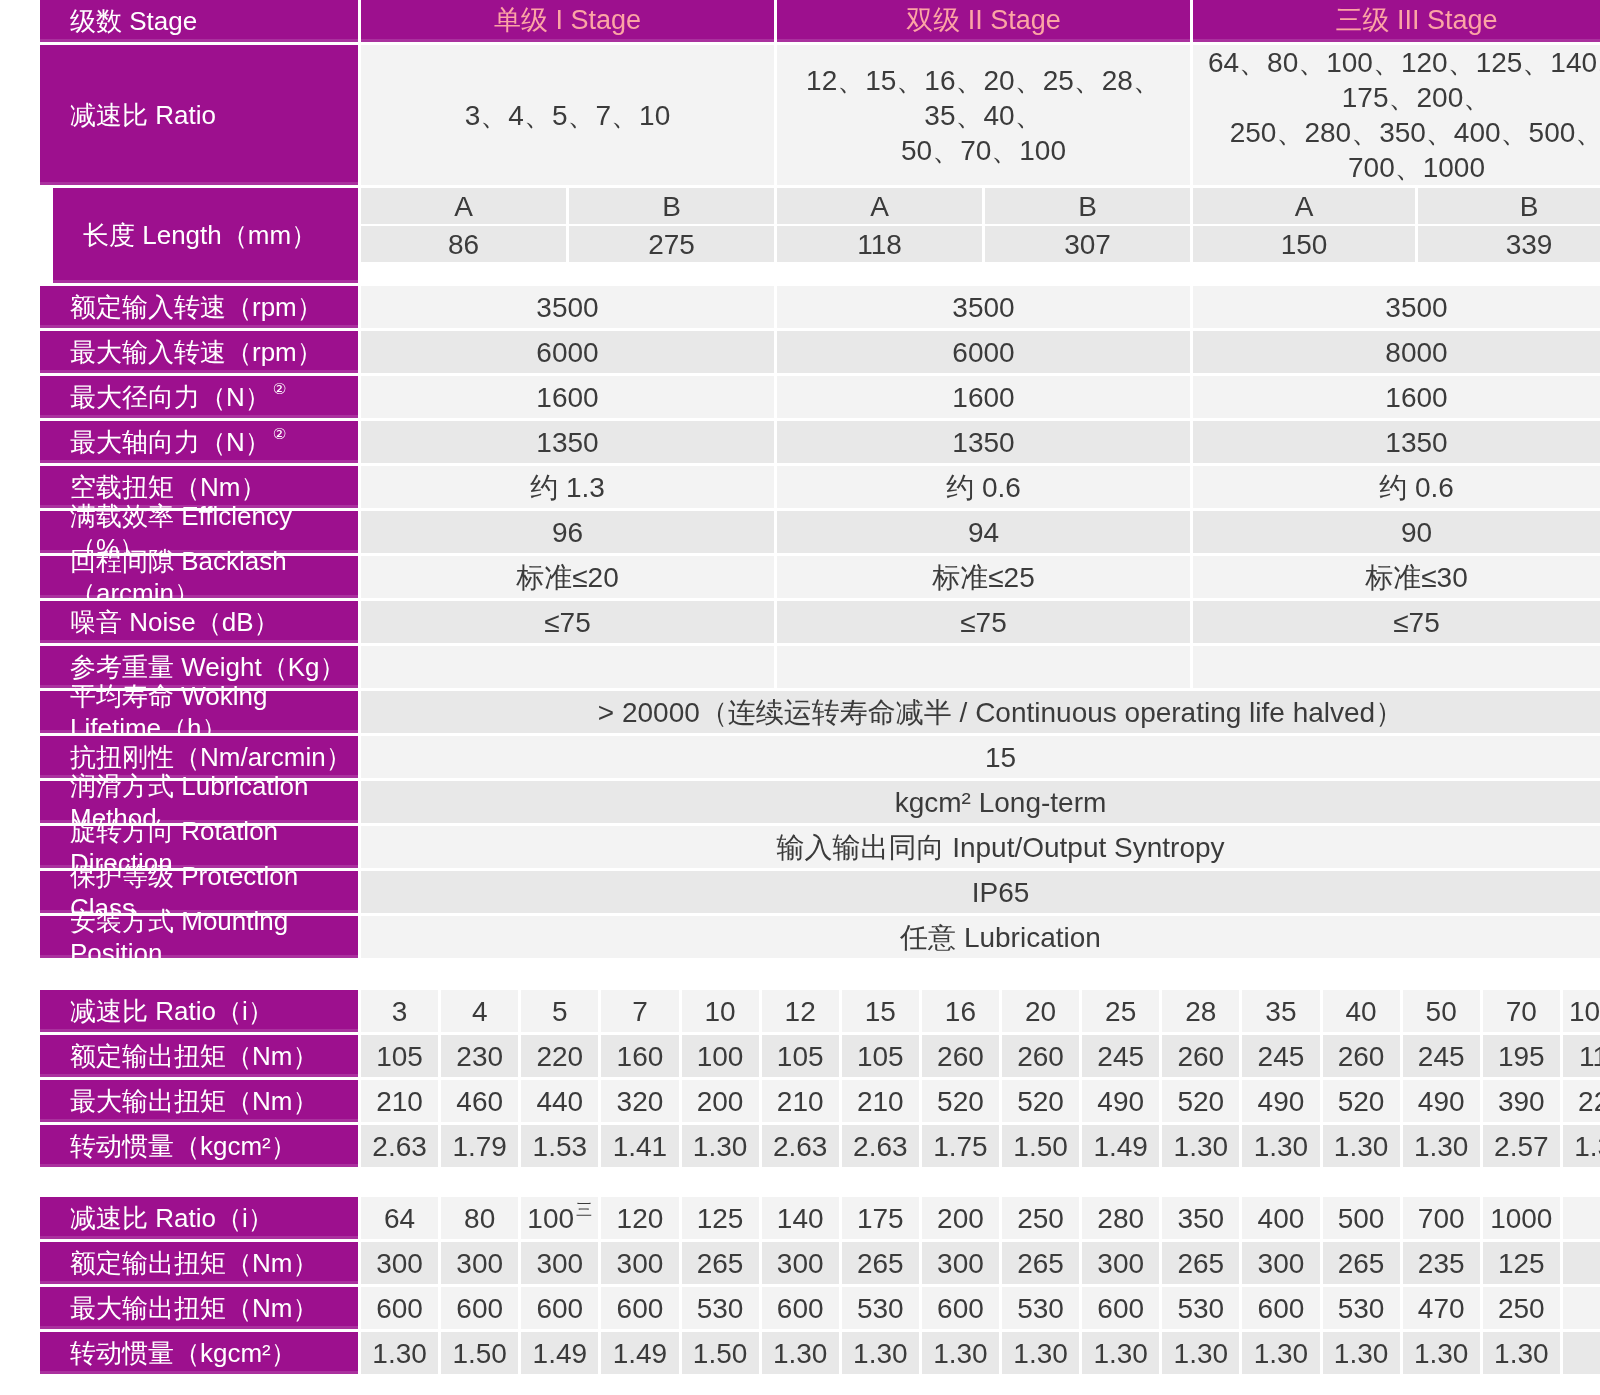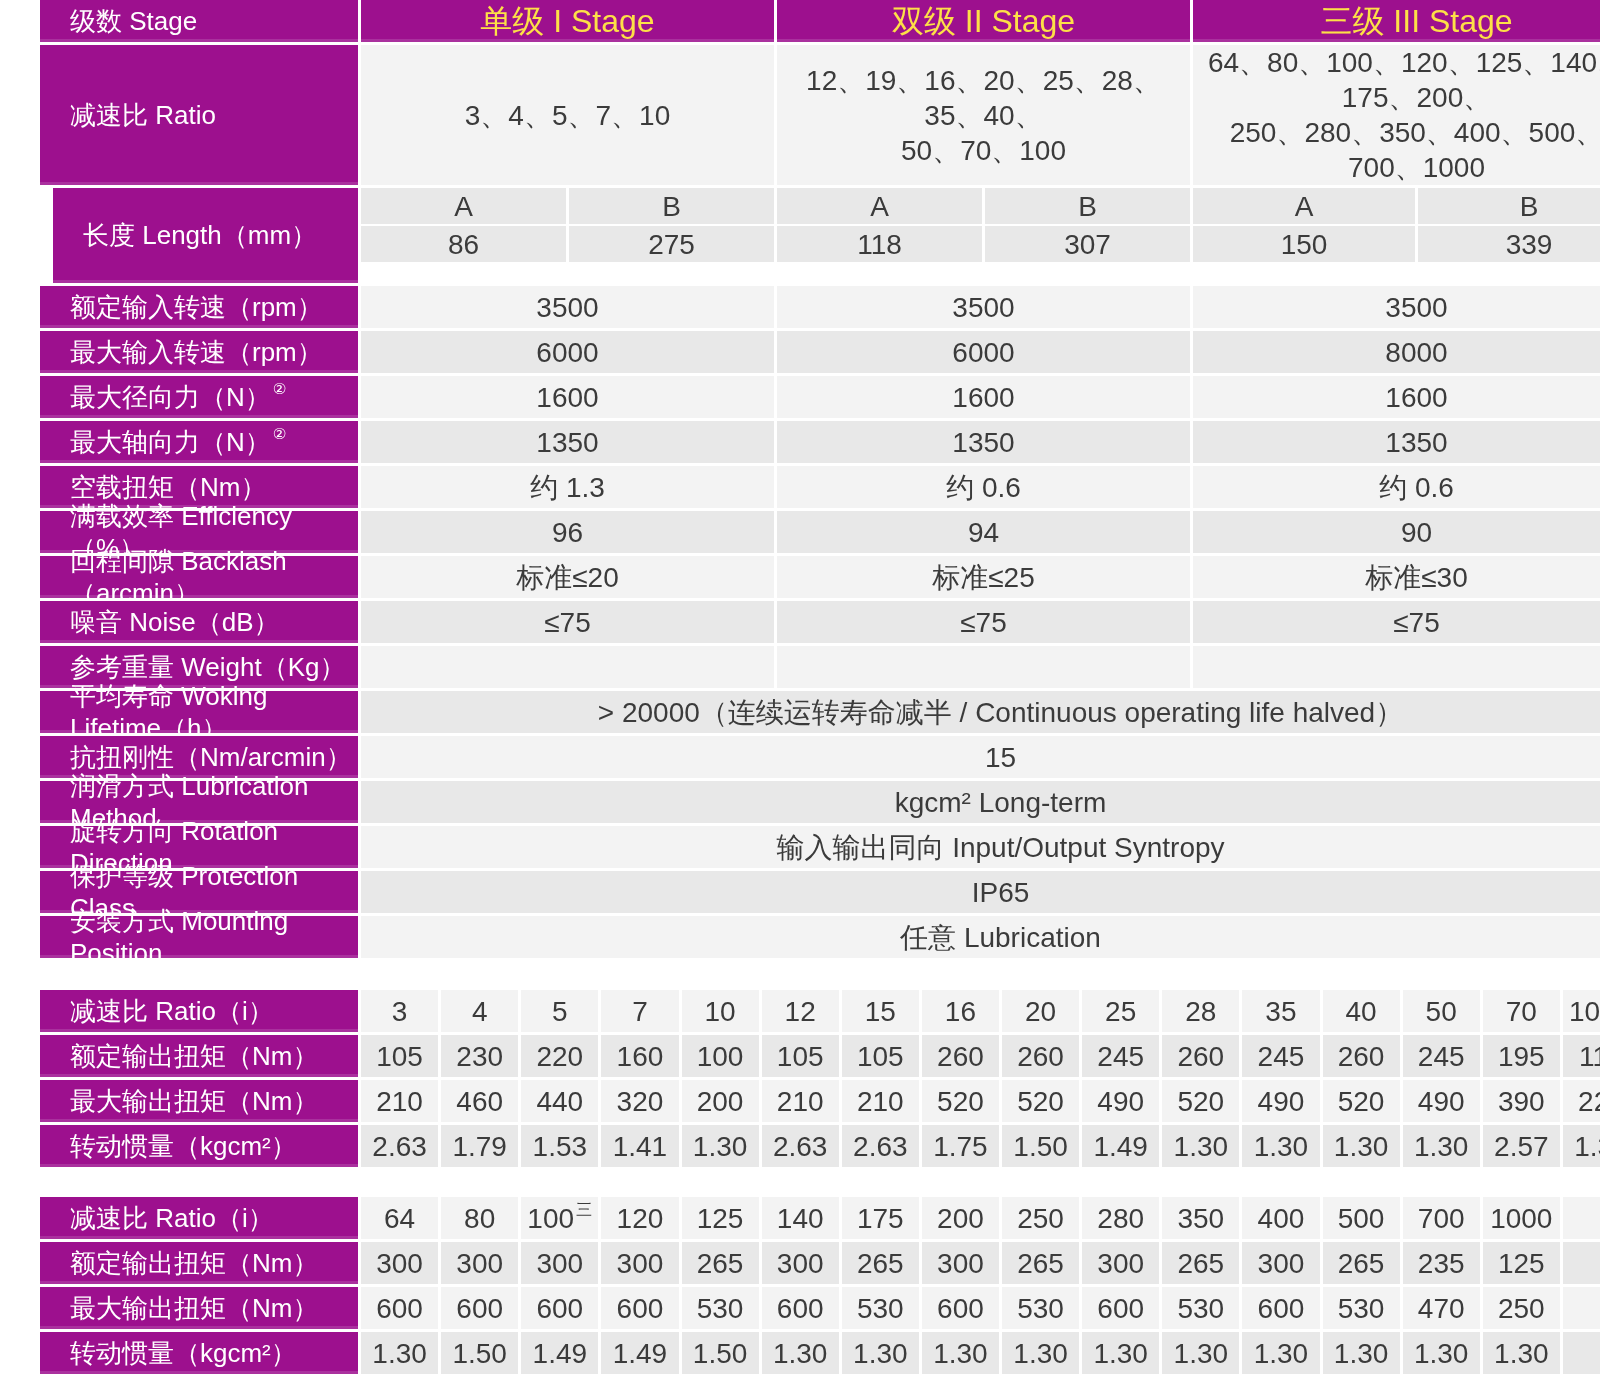--- a/index.html
+++ b/index.html
@@ -10,21 +10,21 @@
   .r-full{grid-template-columns:318px 1279px;}
   .r-16{grid-template-columns:318px repeat(16,1fr);}
   .r-len{grid-template-columns:318px 1279px;margin-bottom:3px;}
   .len-grid{display:grid;grid-template-columns:205px 205px 205px 205px 222px 222px;gap:3px;margin-bottom:2px;}
   .len-grid:last-child{margin-bottom:0;}
   .cell{display:flex;align-items:center;justify-content:center;
         font-size:28px;color:#3b3b3b;text-align:center;white-space:pre-line;line-height:1.25;}
   .label{justify-content:flex-start;padding-left:30px;background:var(--magenta,#9D108E);
          color:#ffffff;font-size:26px;text-align:left;
          box-shadow:inset 0 -3px 0 rgba(255,255,255,0.14);}
-  .mag{background:var(--magenta,#9D108E);color:#fde047;font-size:32px;box-shadow:inset 0 -3px 0 rgba(255,255,255,0.14);}
+  .mag{background:var(--magenta,#9D108E);color:#fca5a5;font-size:27px;box-shadow:inset 0 -3px 0 rgba(255,255,255,0.14);}
   .light{background:var(--row-light,#F3F3F3);}
   .dark{background:var(--row-dark,#E8E8E8);}
   .h-hdr .cell{height:42px;}
   .h-ratio .cell{min-height:76px;}
   .h-std .cell{height:42px;}
   .len-grid .cell{height:36px;}
   .r-len .label{height:95px;margin-left:13px;}
   sup{font-size:0.58em;line-height:0;position:relative;top:-0.55em;margin-left:2px;}
   #table2{margin-top:32px;}
   #table3{margin-top:30px;}
@@ -38,21 +38,21 @@
   <div id="table1">
       <div class="row r-std h-hdr">
         <div class="cell label">级数 Stage</div>
         <div class="cell mag">单级 I Stage</div>
         <div class="cell mag">双级 II Stage</div>
         <div class="cell mag">三级 III Stage</div>
       </div>
       <div class="row r-std h-ratio">
         <div class="cell label">减速比 Ratio</div>
         <div class="cell light">3、4、5、7、10</div>
-        <div class="cell light">12、19、16、20、25、28、35、40、
+        <div class="cell light">12、15、16、20、25、28、35、40、
 50、70、100</div>
         <div class="cell light">64、80、100、120、125、140、175、200、
 250、280、350、400、500、700、1000</div>
       </div>
       <div class="row r-len">
         <div class="cell label">长度 Length（mm）</div>
         <div class="">
           <div class="len-grid">
             <div class="cell dark">A</div>
             <div class="cell dark">B</div>

